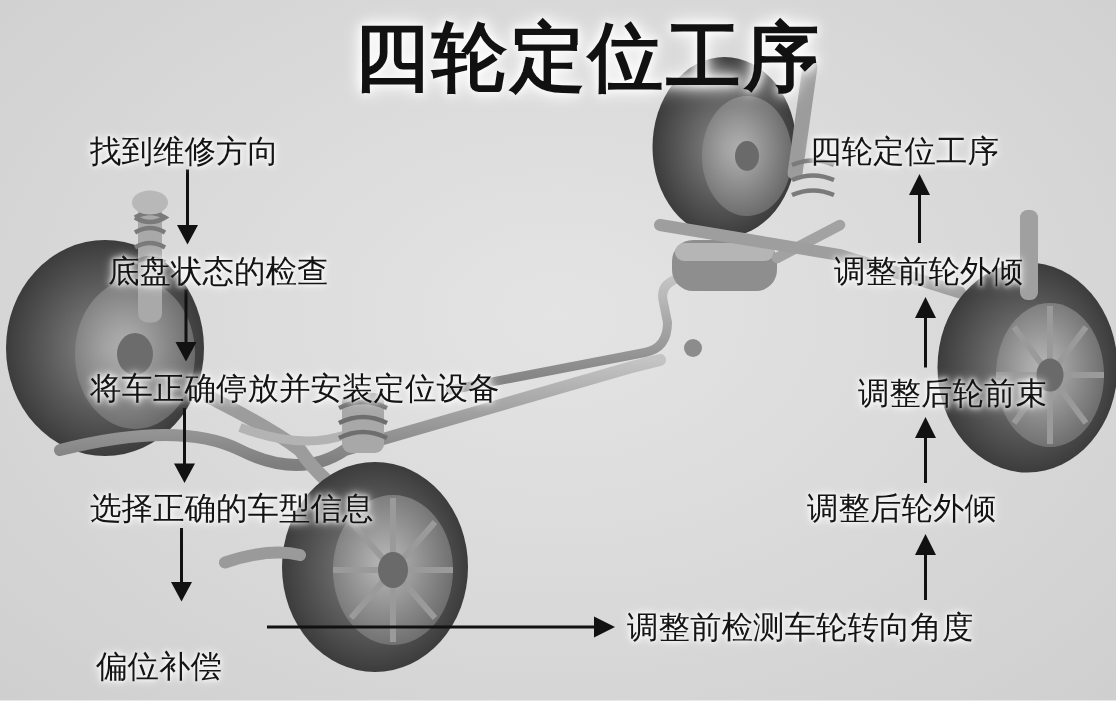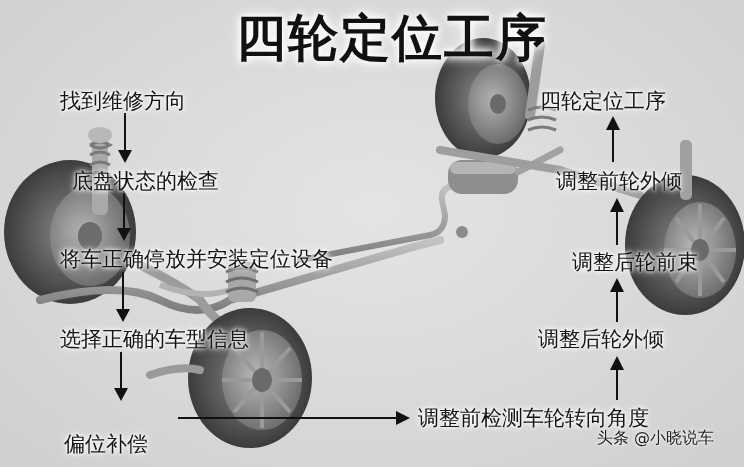--- a/index.html
+++ b/index.html
@@ -128,14 +128,13 @@
   <div class="step" style="left:60px; top:326px;text-align:center;">选择正确的车型信息</div>
   <div class="step" style="left:64px; top:405px;margin-top:26px;">偏位补偿</div>
 
   <div class="step" style="left:418px; top:405px;">调整前检测车轮转向角度</div>
 
   <div class="step" style="left:538px; top:326px;">调整后轮外倾</div>
   <div class="step" style="left:572px; top:249px;">调整后轮前束</div>
   <div class="step" style="left:556px; top:168px;">调整前轮外倾</div>
   <div class="step" style="left:540px; top:88px;">四轮定位工序</div>
 
-  <div class="watermark">头条 @小晓说车</div>
 </div>
 
 </body></html>

